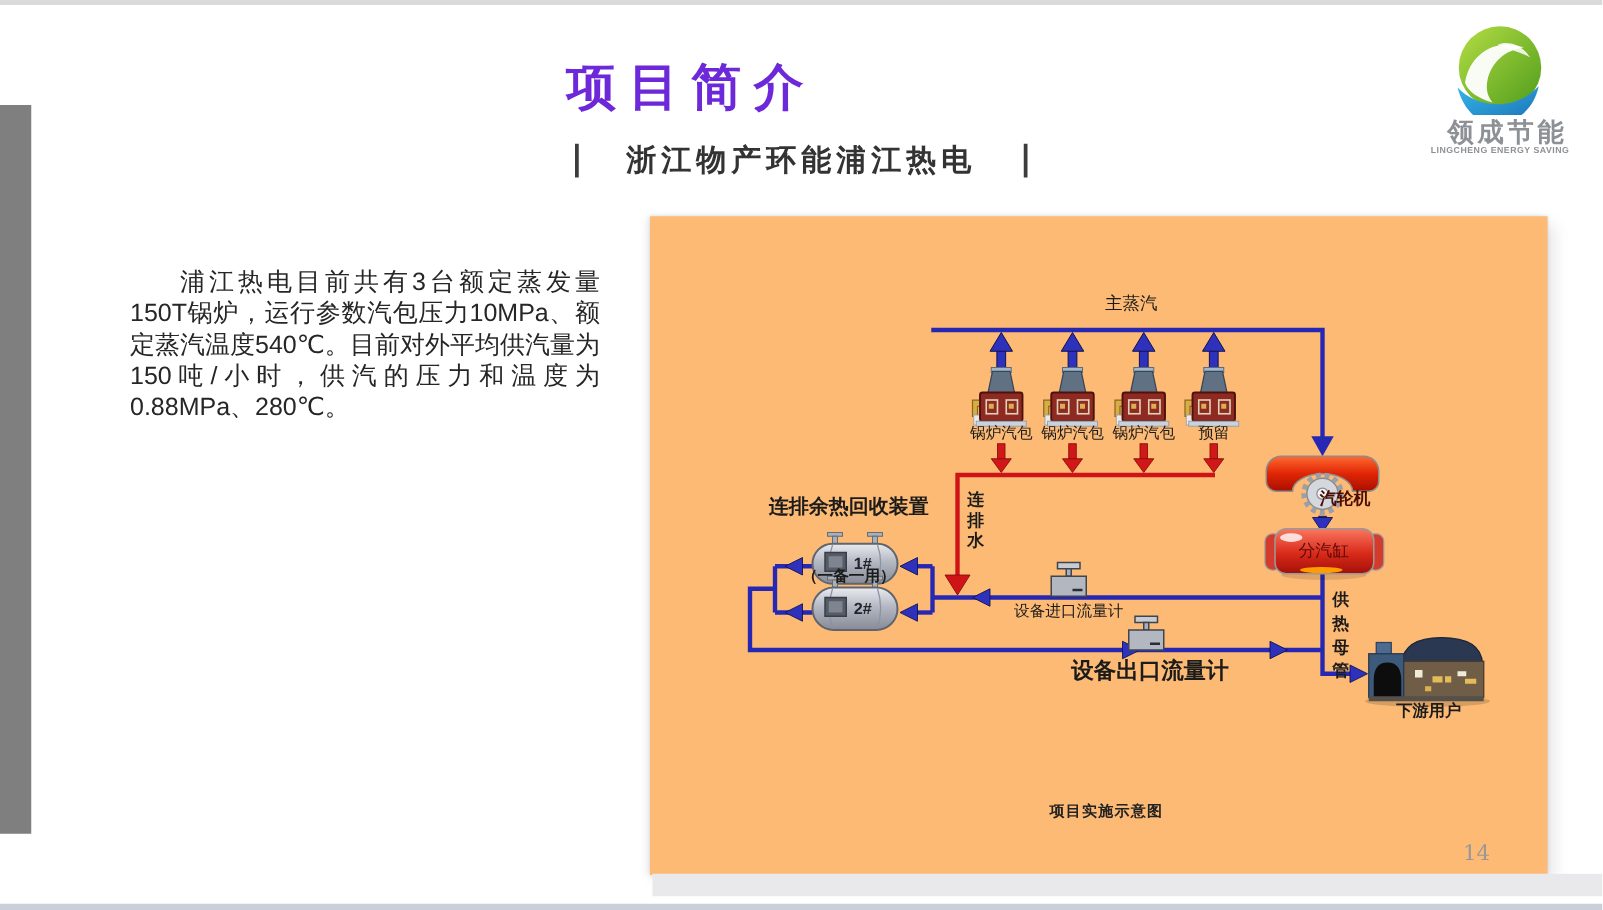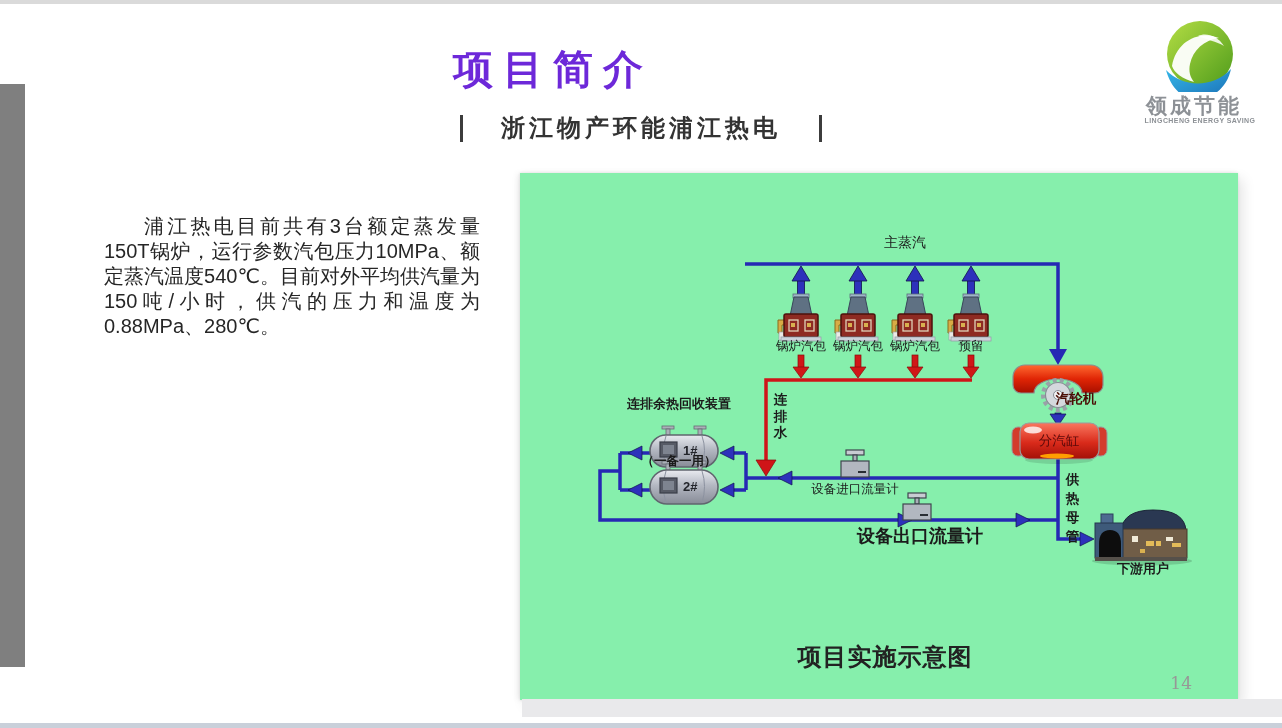--- a/index.html
+++ b/index.html
@@ -14,51 +14,51 @@
   .page-title { position:absolute; left:0; top:42px; width:1106px; text-align:center;
                 font-family:"DejaVu Serif","Liberation Serif",serif; font-weight:bold;
                 font-size:40px; letter-spacing:10px; color:#6d28d9; }
   .subtitle-row { position:absolute; left:0; top:112px; width:1282px; height:32px;
                   display:flex; align-items:center; justify-content:center; gap:38px; }
   .subtitle-bar { width:3px; height:27px; background:#3c3c3c; }
   .subtitle-text { font-size:24px; font-weight:bold; letter-spacing:4px; color:#333333; }
 
   .logo { position:absolute; left:1146px; top:16px; width:108px; height:112px; }
   .logo svg { position:absolute; left:0; top:0; }
-  .logo-cn { position:absolute; left:0; top:76px; width:108px; text-align:left;
+  .logo-cn { position:absolute; left:0; top:76px; width:108px; text-align:right;
              font-size:21px; font-weight:bold; letter-spacing:3px; color:#8d9196; }
   .logo-en { position:absolute; left:-10px; top:101px; width:128px; text-align:center;
              font-size:7px; letter-spacing:0.4px; color:#8d9196; font-weight:bold; }
 
   .intro { position:absolute; left:104px; top:214px; width:376px;
            font-size:20px; line-height:25px; color:#262626;
            text-align:justify; }
   .intro p { text-indent:2em; }
 
   .panel { position:absolute; left:520px; top:173px; width:718px; height:527px;
-           background:#86efac;
+           background:#fdba74;
            box-shadow:0 0 3px rgba(0,0,0,0.10), 5px 6px 12px rgba(0,0,0,0.10), -3px 0 6px rgba(0,0,0,0.06); }
   .panel svg.schematic { position:absolute; left:0; top:0; }
 
   .dlabel { position:absolute; color:#1b1b1b; text-align:center; white-space:nowrap; }
   .lbl-main-steam   { left:345px; top:61px;  width:80px;  font-size:14px; font-weight:500; }
   .lbl-boiler       { top:165px; width:64px; font-size:12.5px; font-weight:400; }
   .lbl-vert { white-space:normal; word-break:break-all; font-weight:600; }
   .lbl-blowdown     { left:253px; top:219px; width:15px; font-size:13.5px; line-height:16.5px; }
   .lbl-heatmain     { left:545px; top:297px; width:15px; font-size:13.5px; line-height:19px; }
   .lbl-turbine      { left:516px; top:196px; width:80px; font-size:13.5px; font-weight:bold; color:#4a0d05;margin-top:21px; }
   .lbl-distributor  { left:499px; top:259px; width:80px; font-size:13.5px; font-weight:normal; color:#5c0a0a; }
-  .lbl-recovery1    { left:93px;  top:222px; width:132px; font-size:13px; font-weight:600; }
+  .lbl-recovery1    { left:93px;  top:222px; width:132px; font-size:16px; font-weight:600; }
   .lbl-recovery2    { left:93px;  top:238px; width:132px; font-size:12.5px; font-weight:600;margin-top:42px; }
   .lbl-tank         { width:30px; font-size:13px; font-weight:bold; color:#23252b; text-align:left; }
   .lbl-meter-in     { left:275px; top:308px; width:120px; font-size:12.5px; }
   .lbl-meter-out    { left:337px; top:351px; width:120px; font-size:18px;font-weight:bold; }
   .lbl-downstream   { left:582px; top:387px; width:82px; font-size:13px; font-weight:600; }
   .caption { position:absolute; left:245px; top:468px; width:240px; text-align:center;
-             font-size:24px; font-weight:bold; color:#222222; letter-spacing:1px; }
+             font-size:12px; font-weight:bold; color:#222222; letter-spacing:1px; }
 
   .band-below { position:absolute; left:522px; top:699px; width:760px; height:18px; background:#e9e9eb; }
   .page-number { position:absolute; left:1150px; top:673px; width:42px; text-align:right;
                  font-family:"DejaVu Serif","Liberation Serif",serif; font-size:17px; color:#979797; }
 </style>
 </head>
 <body>
 
 <div class="strip-top"></div>
 <div class="leftbar"></div>

